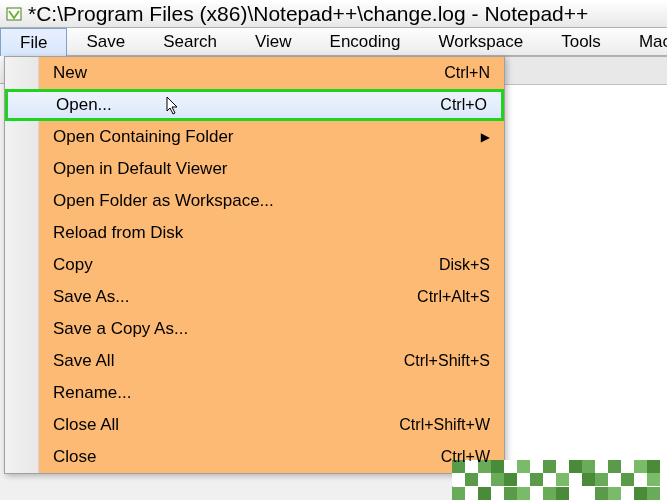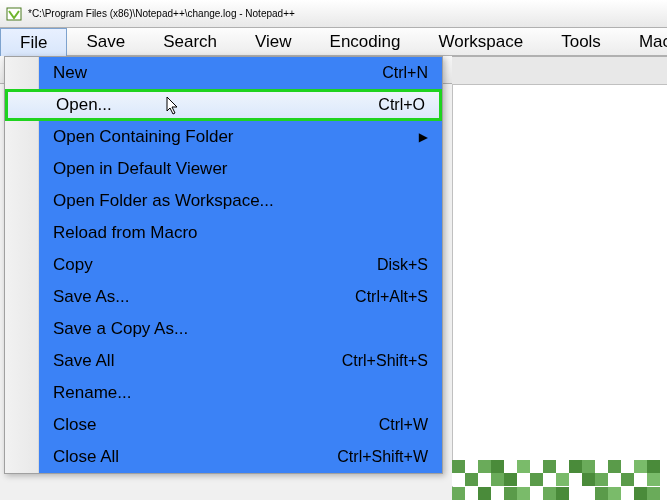--- a/index.html
+++ b/index.html
@@ -1,26 +1,26 @@
 <!DOCTYPE html>
 <html><head>
 <meta charset="utf-8">
 <style>
   * { margin: 0; padding: 0; box-sizing: border-box; font-family: "Segoe UI", Tahoma, sans-serif; }
   body { width: 667px; height: 500px; overflow: hidden; background: #f0f0f0; position: relative; }
   .titlebar { height: 28px; background: linear-gradient(#ffffff,#e8e8e8); border-bottom: 1px solid #b0b0b0; display: flex; align-items: center; padding: 0 6px; gap: 6px; }
   .app-icon { width: 16px; height: 16px; display: inline-flex; }
-  .titlebar-text { font-size: 10px; color: #000; }
+  .titlebar-text { font-size: 21px; color: #000; }
   .menubar { height: 28px; background: linear-gradient(#fdfdfd,#ececec); border-bottom: 1px solid #b0b0b0; display: flex; align-items: stretch; font-size: 17px; }
   .menubar-item { padding: 0 19px; display: flex; align-items: center; cursor: default; color: #000; }
   .menubar-item.active { background: linear-gradient(#e8f0ff,#d8e6fb); border: 1px solid #7da2ce; border-bottom: none; margin-bottom: -1px; }
   .toolbar { height: 28px; background: linear-gradient(#f7f7f7,#e5e5e5); border-bottom: 1px solid #b0b0b0; display: flex; align-items: center; justify-content: flex-end; padding-right: 6px; gap: 8px; }
   .tool-icon { width: 20px; height: 20px; display: inline-flex; align-items: center; justify-content: center; }
   .tool-sep { width: 1px; height: 18px; background: #c0c0c0; }
-  .dropdown { position: absolute; left: 4px; top: 56px; width: 439px; background: #3b82f6; border: 1px solid #a0a0a0; box-shadow: 2px 2px 6px rgba(0,0,0,.25); font-size: 17px; }
+  .dropdown { position: absolute; left: 4px; top: 56px; width: 501px; background: #fdba74; border: 1px solid #a0a0a0; box-shadow: 2px 2px 6px rgba(0,0,0,.25); font-size: 17px; }
   .dropdown-gutter { position: absolute; left: 0; top: 0; bottom: 0; width: 34px; background: linear-gradient(90deg,#f2f2f2,#e8e8e8); border-right: 1px solid #d8d8d8; }
   .menu-item { position: relative; display: flex; align-items: center; height: 32px; padding-left: 48px; padding-right: 14px; z-index: 1; cursor: default; }
   .menu-item.highlight { background: linear-gradient(#eef4fc,#dbe8fb); border: 3px solid #1fd31f; align-items: center; }
   .menu-label { flex: 1; color: #000; }
   .menu-shortcut { color: #000; font-size: 16px; }
   .submenu-arrow { color: #000; font-size: 12px; margin-left: 8px; }
   .cursor { position: absolute; z-index: 5; }
   .content-area { position: absolute; left: 452px; top: 84px; right: 0; bottom: 0; background: #fff; border-left: 1px solid #c0c0c0; border-top: 1px solid #c0c0c0; }
   .tab-strip { position: absolute; left: 452px; top: 56px; right: 0; height: 28px; background: #e8e8e8; border-top: 1px solid #b0b0b0; }
   .pixel-strip { position: absolute; left: 452px; right: 0; bottom: 0; height: 40px; display: flex; flex-wrap: wrap; }
@@ -138,21 +138,21 @@
 
   <div class="menu-item">
     <span class="menu-label">Open in Default Viewer</span>
   </div>
 
   <div class="menu-item">
     <span class="menu-label">Open Folder as Workspace...</span>
   </div>
 
   <div class="menu-item">
-    <span class="menu-label">Reload from Macro</span>
+    <span class="menu-label">Reload from Disk</span>
   </div>
 
   <div class="menu-item">
     <span class="menu-label">Copy</span>
     <span class="menu-shortcut">Disk+S</span>
   </div>
 
   <div class="menu-item">
     <span class="menu-label">Save As...</span>
     <span class="menu-shortcut">Ctrl+Alt+S</span>
@@ -165,28 +165,28 @@
   <div class="menu-item">
     <span class="menu-label">Save All</span>
     <span class="menu-shortcut">Ctrl+Shift+S</span>
   </div>
 
   <div class="menu-item">
     <span class="menu-label">Rename...</span>
   </div>
 
   <div class="menu-item">
+    <span class="menu-label">Close All</span>
+    <span class="menu-shortcut">Ctrl+Shift+W</span>
+  </div>
+
+  <div class="menu-item">
     <span class="menu-label">Close</span>
     <span class="menu-shortcut">Ctrl+W</span>
   </div>
-
-  <div class="menu-item">
-    <span class="menu-label">Close All</span>
-    <span class="menu-shortcut">Ctrl+Shift+W</span>
-  </div>
 </div>
 
 <div class="pixel-strip">
   <span style="background:#5a9b4a"></span>
     <span style="background:#fff"></span>
     <span style="background:#6aab5a"></span>
     <span style="background:#4a8b3a"></span>
     <span style="background:#fff"></span>
     <span style="background:#7abb6a"></span>
     <span style="background:#fff"></span>

